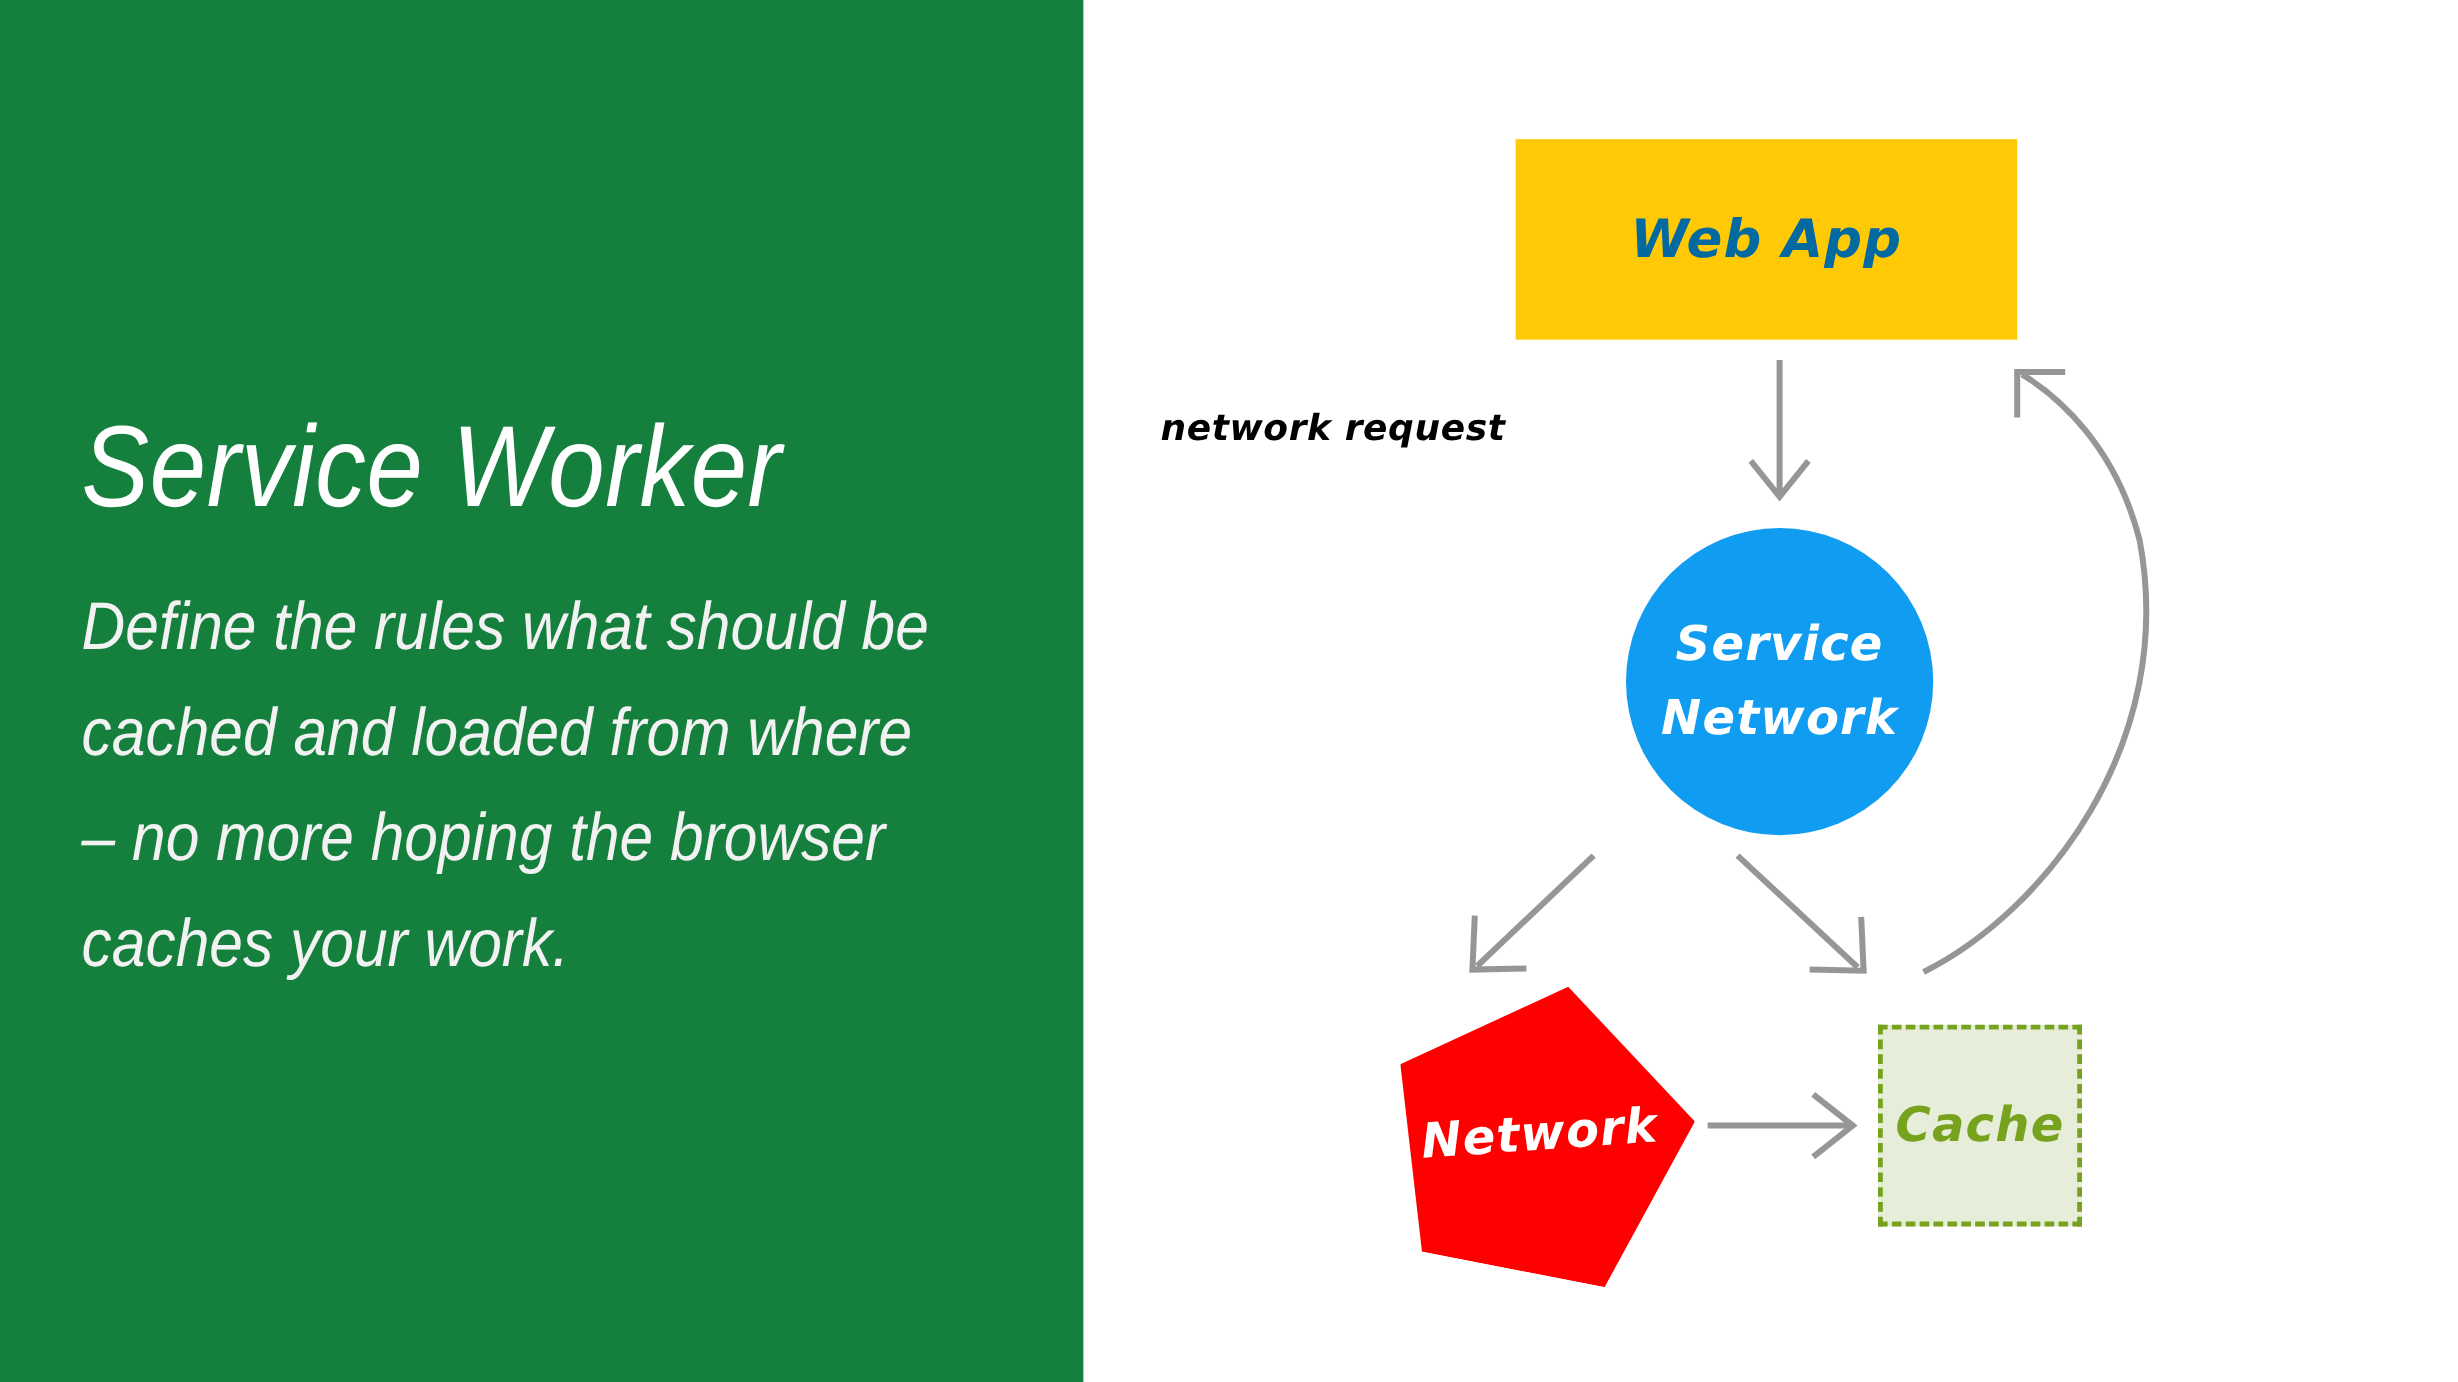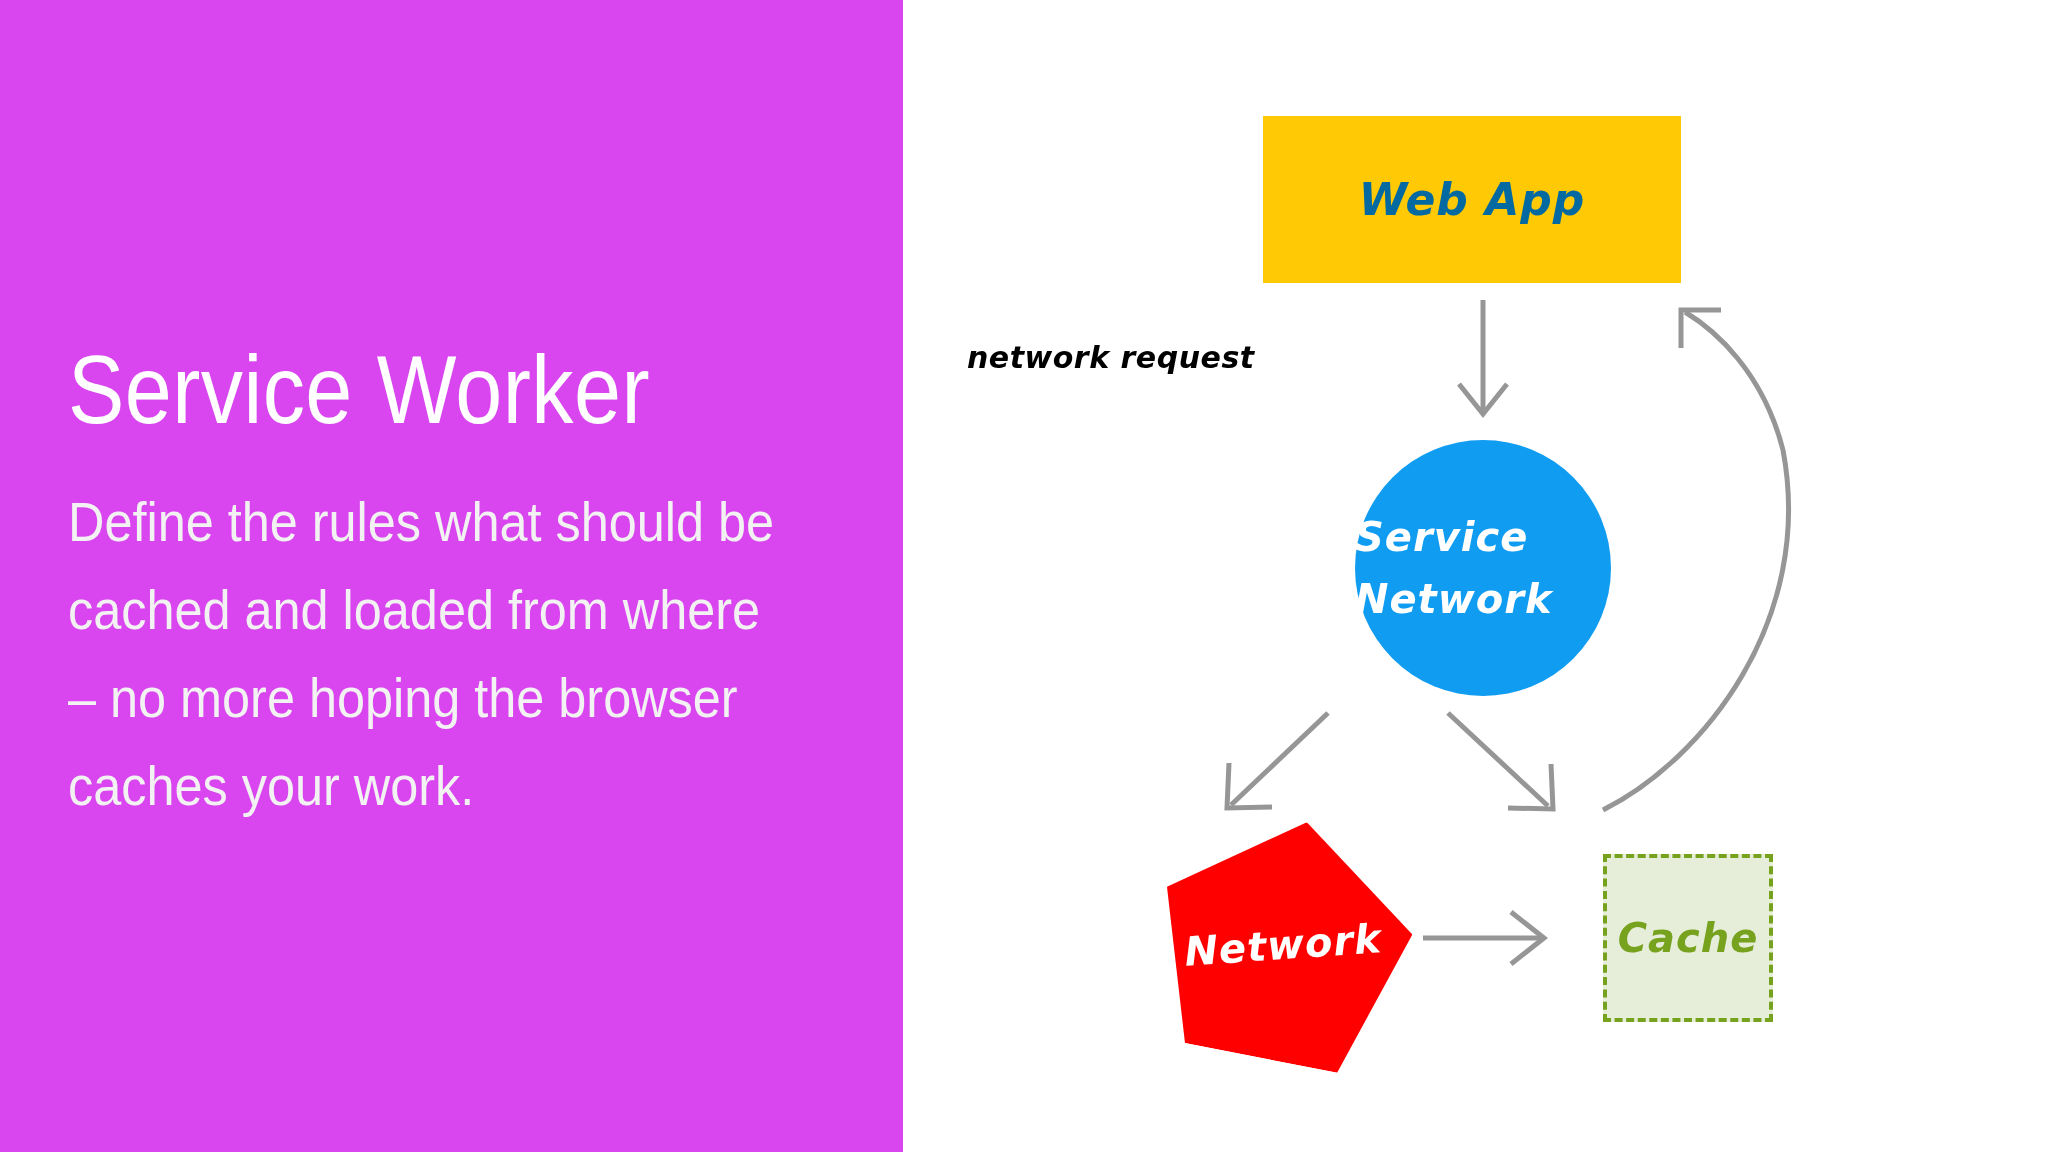--- a/index.html
+++ b/index.html
@@ -16,21 +16,22 @@
     font-family: "Liberation Sans", sans-serif;
   }
 
   
   #left-panel {
     position: absolute;
     left: 0;
     top: 0;
     width: 903px;
     height: 1152px;
-    background: #d946ef;
+    background: #15803d;
+    font-style: italic;
   }
   #title {
     position: absolute;
     left: 68px;
     top: 338px;
     width: 790px;
     color: #ffffff;
     font-family: "Liberation Sans", sans-serif;
     font-weight: 300;
     font-size: 96px;
@@ -107,20 +108,21 @@
   #serviceworker-circle {
     position: absolute;
     left: 452px;
     top: 440px;
     width: 256px;
     height: 256px;
     border-radius: 50%;
     background: #109CF1;
     display: flex;
     flex-direction: column;
+    align-items: center;
     justify-content: center;
   }
   #serviceworker-circle .sw-line {
     color: #ffffff;
     font-size: 40px;
     line-height: 62px;
     letter-spacing: 1px;
   }
 
   
@@ -145,21 +147,21 @@
     justify-content: center;
     color: #ffffff;
     font-size: 40px;
     letter-spacing: 1px;
     transform: rotate(-4deg);
   }
 
   
   #cache-box {
     position: absolute;
-    left: 700px;
+    left: 662px;
     top: 854px;
     width: 170px;
     height: 168px;
     background: #E6EDD8;
     border: 4px dashed #76A21E;
     box-sizing: border-box;
   }
   #cache-label {
     position: absolute;
     left: 0;

